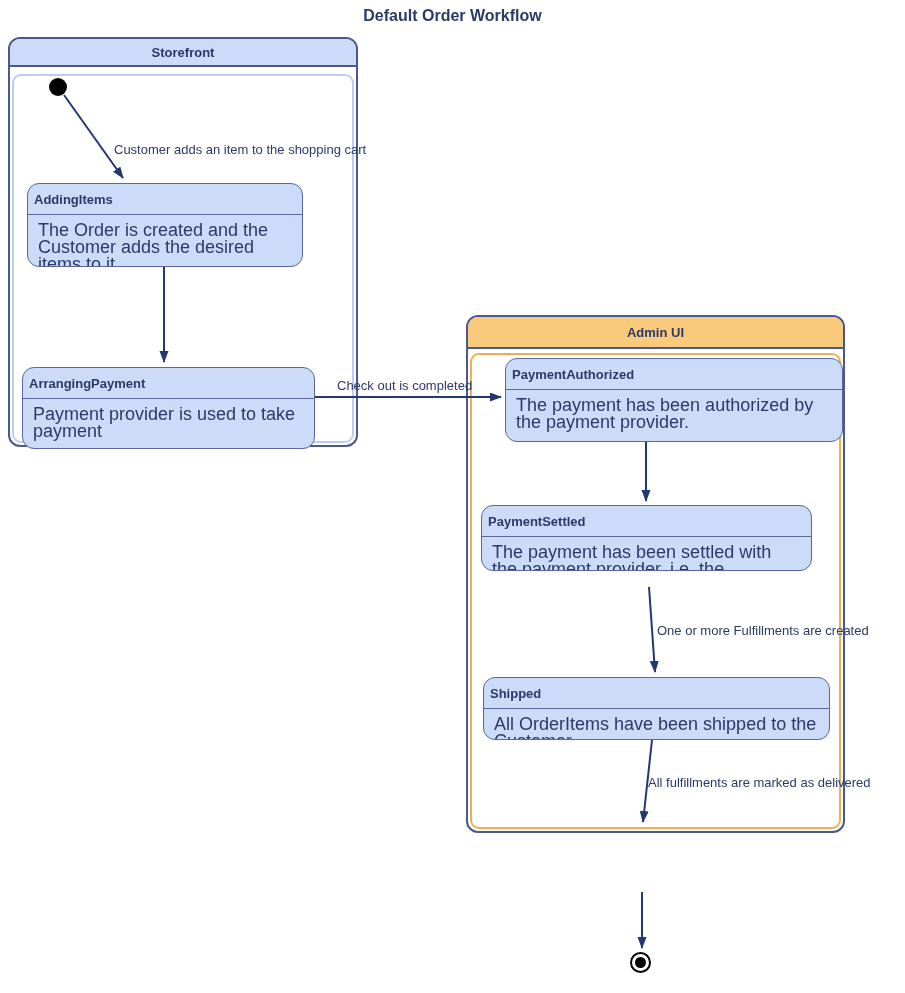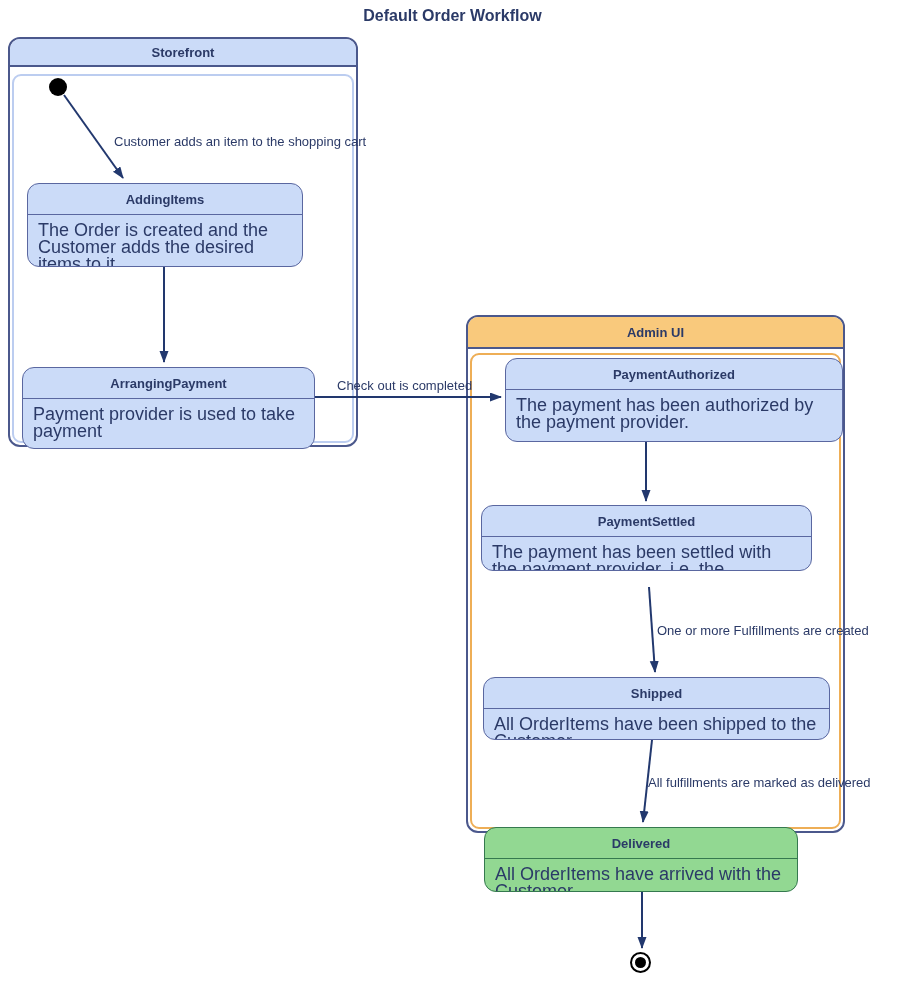--- a/index.html
+++ b/index.html
@@ -22,21 +22,21 @@
   .storefront .container-header{background:var(--storefront_header,#cbdbf8);height:28px;}
   .storefront .container-body{top:35px;border:2px solid var(--storefront_inner_border,#bccdf0);}
   .admin .container-header{background:var(--admin_header,#f9c97c);height:32px;}
   .admin .container-body{top:36px;border:2px solid var(--admin_inner_border,#eeae56);}
   
   .state{
     position:absolute;border:1.5px solid var(--state_border,#5a67a0);border-radius:12px;
     background:var(--state_fill,#cbdbf8);box-sizing:border-box;overflow:hidden;
   }
   .state-title{
-    text-align:center;font-size:13px;font-weight:bold;padding:8px 6px 7px 6px;
+    text-align:left;font-size:13px;font-weight:bold;padding:8px 6px 7px 6px;
     border-bottom:1px solid var(--state_border,#5a67a0);color:var(--text,#2b3a67);
   }
   .state-body{font-size:18px;line-height:17px;padding:7px 10px;color:var(--text,#2b3a67);}
   .state.green{background:var(--delivered_fill,#92d892);border-color:var(--delivered_border,#35794f);}
   .state.green .state-title{border-bottom-color:var(--delivered_border,#35794f);}
   
   .initial-marker{position:absolute;width:18px;height:18px;border-radius:50%;background:#000000;}
   .final-marker{
     position:absolute;width:21px;height:21px;border-radius:50%;border:2px solid #000000;
     background:#ffffff;display:flex;align-items:center;justify-content:center;box-sizing:border-box;
@@ -87,24 +87,20 @@
   <div class="state" style="left:481px;top:505px;width:331px;height:66px;">
     <div class="state-title">PaymentSettled</div>
     <div class="state-body">The payment has been settled with the payment provider, i.e. the transaction is complete.</div>
   </div>
 
   <div class="state" style="left:483px;top:677px;width:347px;height:63px;">
     <div class="state-title">Shipped</div>
     <div class="state-body">All OrderItems have been shipped to the Customer</div>
   </div>
 
-  <div class="state green" style="left:484px;top:827px;width:314px;height:65px;">
-    <div class="state-title">Delivered</div>
-    <div class="state-body">All OrderItems have arrived with the Customer</div>
-  </div>
 
   <div class="final-marker" style="left:630px;top:952px;">
     <div class="dot"></div>
   </div>
 
   <svg class="edges" width="905" height="993" viewBox="0 0 905 993">
     <defs>
       <marker id="arrow" markerWidth="13" markerHeight="10" refX="11" refY="4.5" orient="auto" markerUnits="userSpaceOnUse">
         <path d="M0,0 L12,4.5 L0,9 z" fill="#22386e"></path>
       </marker>
@@ -113,18 +109,18 @@
       <line x1="64" y1="95" x2="123" y2="178" marker-end="url(#arrow)"></line>
       <line x1="164" y1="267" x2="164" y2="362" marker-end="url(#arrow)"></line>
       <line x1="315" y1="397" x2="501" y2="397" marker-end="url(#arrow)"></line>
       <line x1="646" y1="442" x2="646" y2="501" marker-end="url(#arrow)"></line>
       <line x1="649" y1="587" x2="655" y2="672" marker-end="url(#arrow)"></line>
       <line x1="652" y1="740" x2="643" y2="822" marker-end="url(#arrow)"></line>
       <line x1="642" y1="892" x2="642" y2="948" marker-end="url(#arrow)"></line>
     </g>
   </svg>
 
-  <div class="edge-label" style="left:114px;top:134px;">Customer adds an item to the shopping cart</div>
+  <div class="edge-label" style="left:114px;top:142px;">Customer adds an item to the shopping cart</div>
   <div class="edge-label" style="left:337px;top:378px;">Check out is completed</div>
   <div class="edge-label" style="left:657px;top:623px;">One or more Fulfillments are created</div>
   <div class="edge-label" style="left:648px;top:775px;">All fulfillments are marked as delivered</div>
 
 </div>
 
 </body></html>

